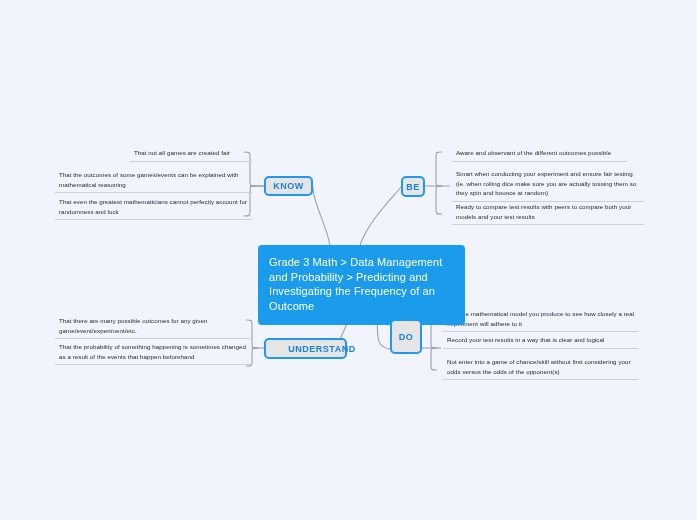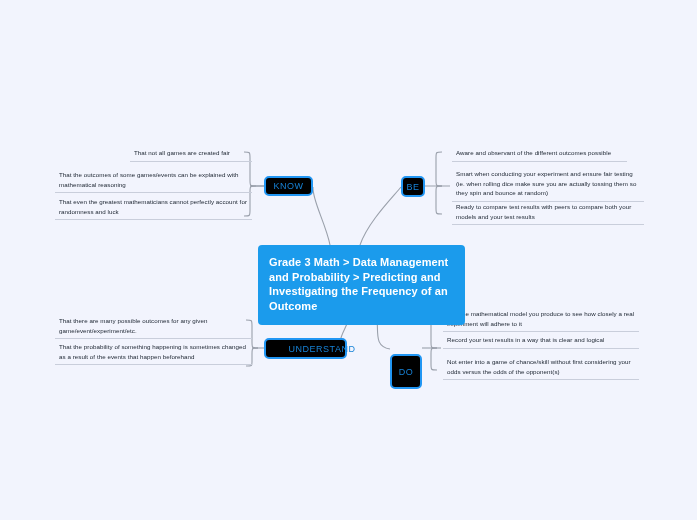--- a/index.html
+++ b/index.html
@@ -33,53 +33,53 @@
     position: absolute;
     left: 258px;
     top: 245px;
     width: 207px;
     box-sizing: border-box;
     background: #1b9bec;
     border-radius: 4px;
     padding: 10px 11px 11px 11px;
     color: #ffffff;
     font-size: 11px;
-    font-weight: bold;
+    font-weight: normal;
     line-height: 1.33;
     letter-spacing: 0.1px;
     z-index: 5;
   }
 
   
   .branch-node {
     position: absolute;
     box-sizing: border-box;
-    background: #000000;
+    background: #e5e5e5;
     border: 2px solid #2196f3;
     border-radius: 5px;
     color: #1782d6;
     font-size: 9px;
-    font-weight: normal;
+    font-weight: bold;
     letter-spacing: 0.5px;
     display: flex;
     align-items: center;
     justify-content: center;
     z-index: 5;
   }
   .branch-know {
     left: 264px; top: 176px; width: 49px; height: 20px;
   }
   .branch-be {
     left: 401px; top: 176px; width: 24px; height: 21px;
   }
   .branch-understand {
     left: 264px; top: 338px; width: 83px; height: 21px; padding-left: 33px;
   }
   .branch-do {
-    left: 390px; top: 354px; width: 32px; height: 35px;
+    left: 390px; top: 319px; width: 32px; height: 35px;
   }
 
   
   .leaf {
     position: absolute;
     box-sizing: border-box;
     font-size: 6.2px;
     line-height: 1.55;
     color: #1b2430;
     letter-spacing: 0.05px;

